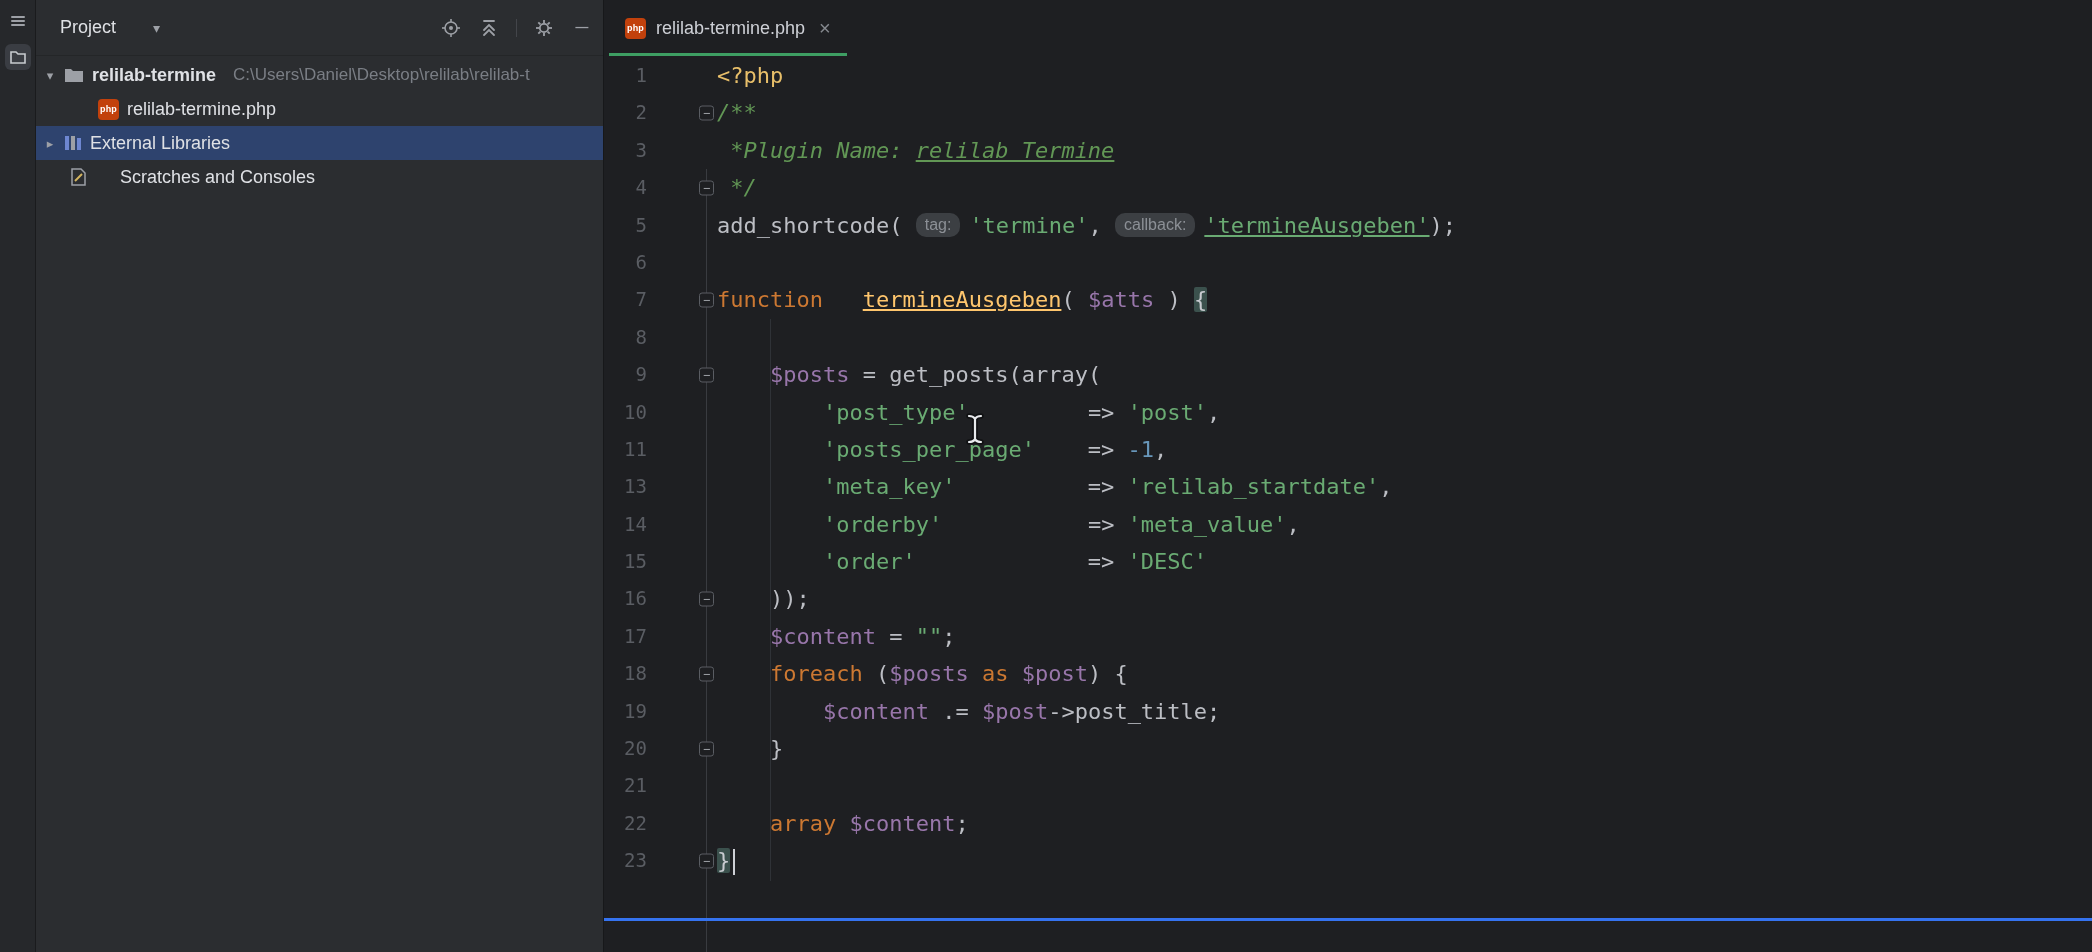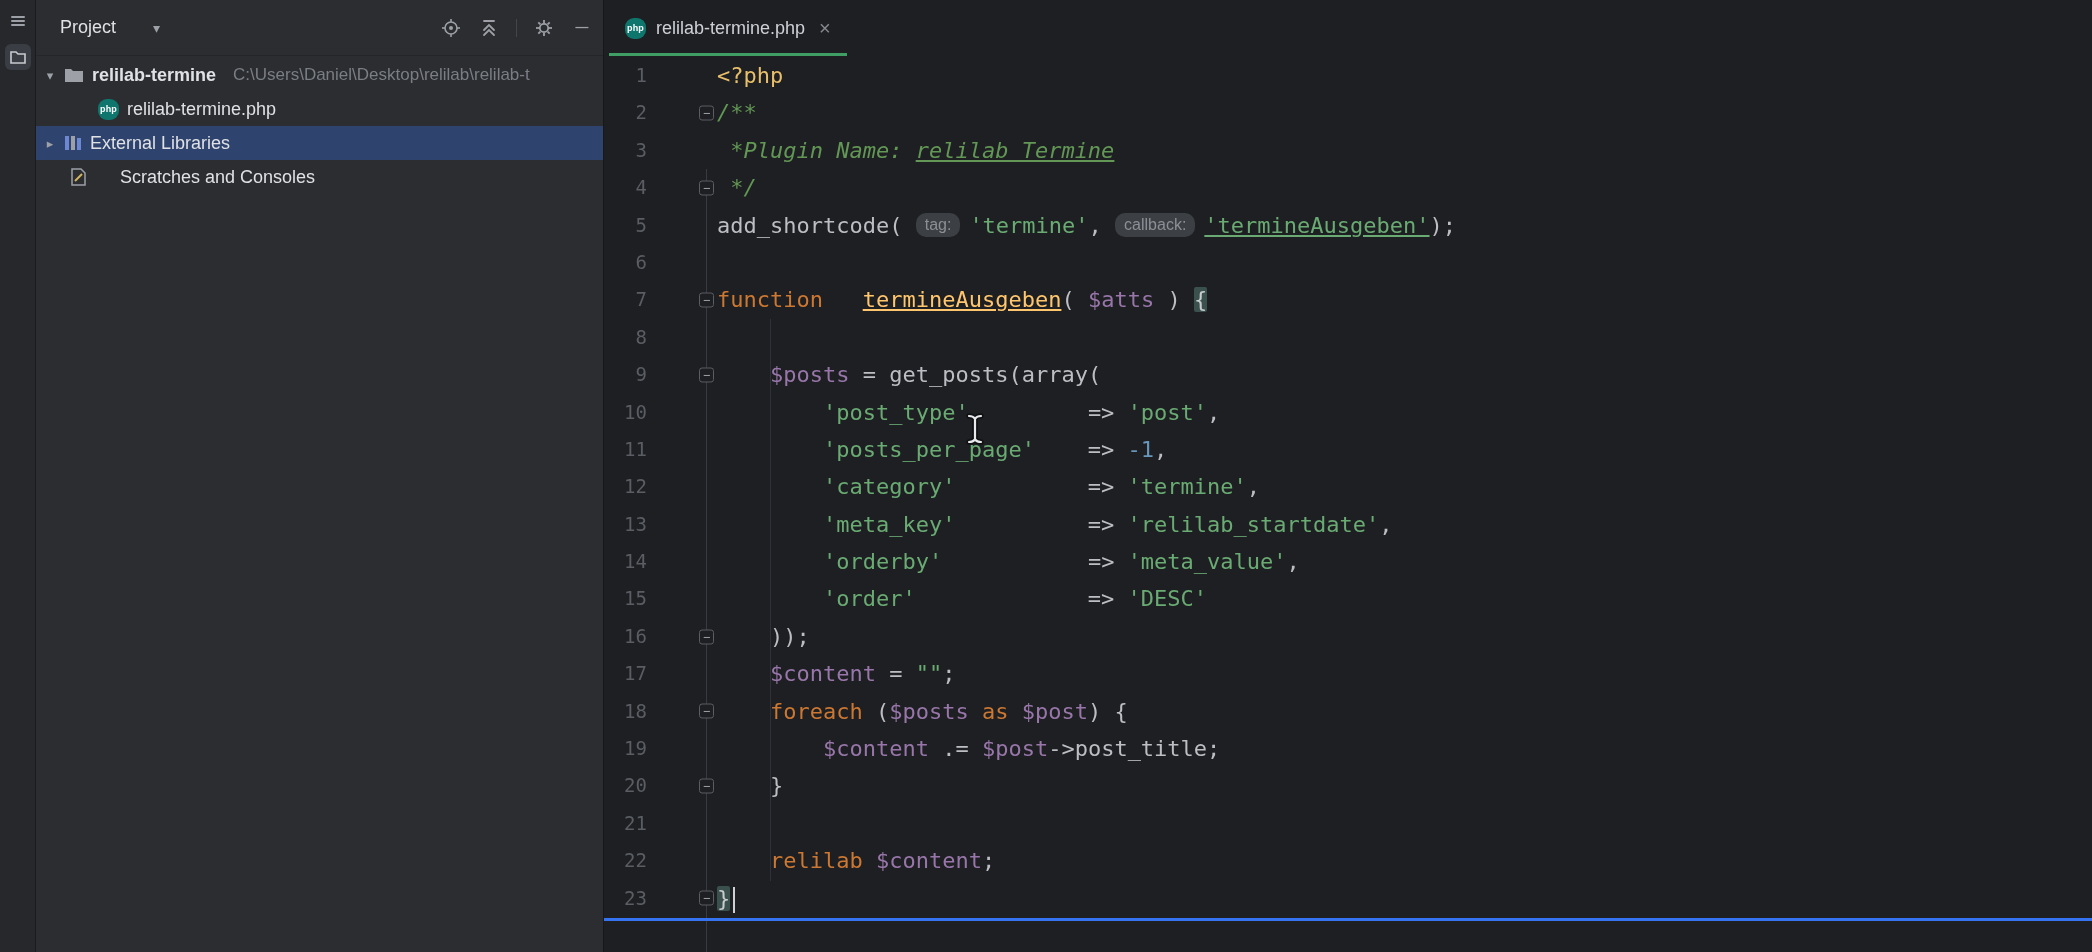--- a/index.html
+++ b/index.html
@@ -28,21 +28,21 @@
   .ph-sep { width:1px; height:18px; background:#43454a; }
 
   .tree { padding-top:2px; }
   .trow { height:34px; display:flex; align-items:center; white-space:nowrap; overflow:hidden; }
   .trow.selected { background:var(--selection,#2e436e); }
   .tchev { width:16px; text-align:center; color:#9da0a6; font-size:13px; flex:none; }
   .tname { color:#dfe1e5; }
   .tname.bold { font-weight:bold; }
   .tpath { color:#7a7e85; font-size:17px; margin-left:17px; overflow:hidden; }
   .ticon { flex:none; display:flex; align-items:center; justify-content:center; }
-  .php-badge { width:21px; height:21px; border-radius:9px; background:#0f766e; color:#fff;
+  .php-badge { width:21px; height:21px; border-radius:4px; background:#c2410c; color:#fff;
                font-size:9px; font-weight:bold; display:flex; align-items:center; justify-content:center;
                flex:none; letter-spacing:.2px; }
 
   
   .editor { flex:1; position:relative; background:#1e1f22; border-left:1px solid #17181a; }
   .tabbar { height:56px; display:flex; align-items:stretch; padding-left:5px; }
   .tab { position:relative; display:flex; align-items:center; gap:10px; padding:0 16px; }
   .tab::after { content:""; position:absolute; left:0; right:0; bottom:0; height:3px;
                 background:var(--tab-underline,#3e9e63); }
   .tab-label { color:#ced0d6; font-size:18px; }
@@ -210,31 +210,30 @@
           <div class="line"><span class="ln">2</span><span class="foldcol"><span class="fold-marker">−</span></span><span class="codeseg"><span class="tk-com">/**</span></span></div>
           <div class="line"><span class="ln">3</span><span class="foldcol"></span><span class="codeseg"><span class="tk-com"> *Plugin Name: </span><span class="tk-comU">relilab Termine</span></span></div>
           <div class="line"><span class="ln">4</span><span class="foldcol"><span class="fold-marker">−</span></span><span class="codeseg"><span class="tk-com"> */</span></span></div>
           <div class="line"><span class="ln">5</span><span class="foldcol"></span><span class="codeseg"><span class="tk-pl">add_shortcode( </span><span class="hint">tag:</span><span class="tk-str">'termine'</span><span class="tk-pl">, </span><span class="hint">callback:</span><span class="tk-strU">'termineAusgeben'</span><span class="tk-pl">);</span></span></div>
           <div class="line"><span class="ln">6</span><span class="foldcol"></span><span class="codeseg"></span></div>
           <div class="line"><span class="ln">7</span><span class="foldcol"><span class="fold-marker">−</span></span><span class="codeseg"><span class="tk-kw">function</span><span class="tk-pl">   </span><span class="tk-fn">termineAusgeben</span><span class="tk-pl">( </span><span class="tk-var">$atts</span><span class="tk-pl"> ) </span><span class="tk-brace">{</span></span></div>
           <div class="line"><span class="ln">8</span><span class="foldcol"></span><span class="codeseg"></span></div>
           <div class="line"><span class="ln">9</span><span class="foldcol"><span class="fold-marker">−</span></span><span class="codeseg"><span class="tk-pl">    </span><span class="tk-var">$posts</span><span class="tk-pl"> = get_posts(array(</span></span></div>
           <div class="line"><span class="ln">10</span><span class="foldcol"></span><span class="codeseg"><span class="tk-pl">        </span><span class="tk-str">'post_type'</span><span class="tk-pl">         =&gt; </span><span class="tk-str">'post'</span><span class="tk-pl">,</span></span></div>
           <div class="line"><span class="ln">11</span><span class="foldcol"></span><span class="codeseg"><span class="tk-pl">        </span><span class="tk-str">'posts_per_page'</span><span class="tk-pl">    =&gt; </span><span class="tk-num">-1</span><span class="tk-pl">,</span></span></div>
-          <div class="line"><span class="ln">12</span><span class="foldcol"></span><span class="codeseg"><span class="tk-pl">        </span><span class="tk-str">'category'</span><span class="tk-pl">          =&gt; </span><span class="tk-str">'termine'</span><span class="tk-pl">,</span></span></div>
           <div class="line"><span class="ln">13</span><span class="foldcol"></span><span class="codeseg"><span class="tk-pl">        </span><span class="tk-str">'meta_key'</span><span class="tk-pl">          =&gt; </span><span class="tk-str">'relilab_startdate'</span><span class="tk-pl">,</span></span></div>
           <div class="line"><span class="ln">14</span><span class="foldcol"></span><span class="codeseg"><span class="tk-pl">        </span><span class="tk-str">'orderby'</span><span class="tk-pl">           =&gt; </span><span class="tk-str">'meta_value'</span><span class="tk-pl">,</span></span></div>
           <div class="line"><span class="ln">15</span><span class="foldcol"></span><span class="codeseg"><span class="tk-pl">        </span><span class="tk-str">'order'</span><span class="tk-pl">             =&gt; </span><span class="tk-str">'DESC'</span></span></div>
           <div class="line"><span class="ln">16</span><span class="foldcol"><span class="fold-marker">−</span></span><span class="codeseg"><span class="tk-pl">    ));</span></span></div>
           <div class="line"><span class="ln">17</span><span class="foldcol"></span><span class="codeseg"><span class="tk-pl">    </span><span class="tk-var">$content</span><span class="tk-pl"> = </span><span class="tk-str">""</span><span class="tk-pl">;</span></span></div>
           <div class="line"><span class="ln">18</span><span class="foldcol"><span class="fold-marker">−</span></span><span class="codeseg"><span class="tk-pl">    </span><span class="tk-kw">foreach</span><span class="tk-pl"> (</span><span class="tk-var">$posts</span><span class="tk-kw"> as </span><span class="tk-var">$post</span><span class="tk-pl">) {</span></span></div>
           <div class="line"><span class="ln">19</span><span class="foldcol"></span><span class="codeseg"><span class="tk-pl">        </span><span class="tk-var">$content</span><span class="tk-pl"> .= </span><span class="tk-var">$post</span><span class="tk-pl">-&gt;post_title;</span></span></div>
           <div class="line"><span class="ln">20</span><span class="foldcol"><span class="fold-marker">−</span></span><span class="codeseg"><span class="tk-pl">    }</span></span></div>
           <div class="line"><span class="ln">21</span><span class="foldcol"></span><span class="codeseg"></span></div>
-          <div class="line"><span class="ln">22</span><span class="foldcol"></span><span class="codeseg"><span class="tk-pl">    </span><span class="tk-kw">relilab</span><span class="tk-pl"> </span><span class="tk-var">$content</span><span class="tk-pl">;</span></span></div>
+          <div class="line"><span class="ln">22</span><span class="foldcol"></span><span class="codeseg"><span class="tk-pl">    </span><span class="tk-kw">array</span><span class="tk-pl"> </span><span class="tk-var">$content</span><span class="tk-pl">;</span></span></div>
           <div class="line"><span class="ln">23</span><span class="foldcol"><span class="fold-marker">−</span></span><span class="codeseg"><span class="tk-brace">}</span><span class="caret"></span></span></div>
         </div>
     </div>
 
     <div class="caret-row-line"></div>
   </div>
 
   <div class="mouse-cursor">
     <svg width="26" height="34" viewBox="0 0 26 34">
       <g fill="none" stroke="#101113" stroke-width="5.5" stroke-linecap="round">

